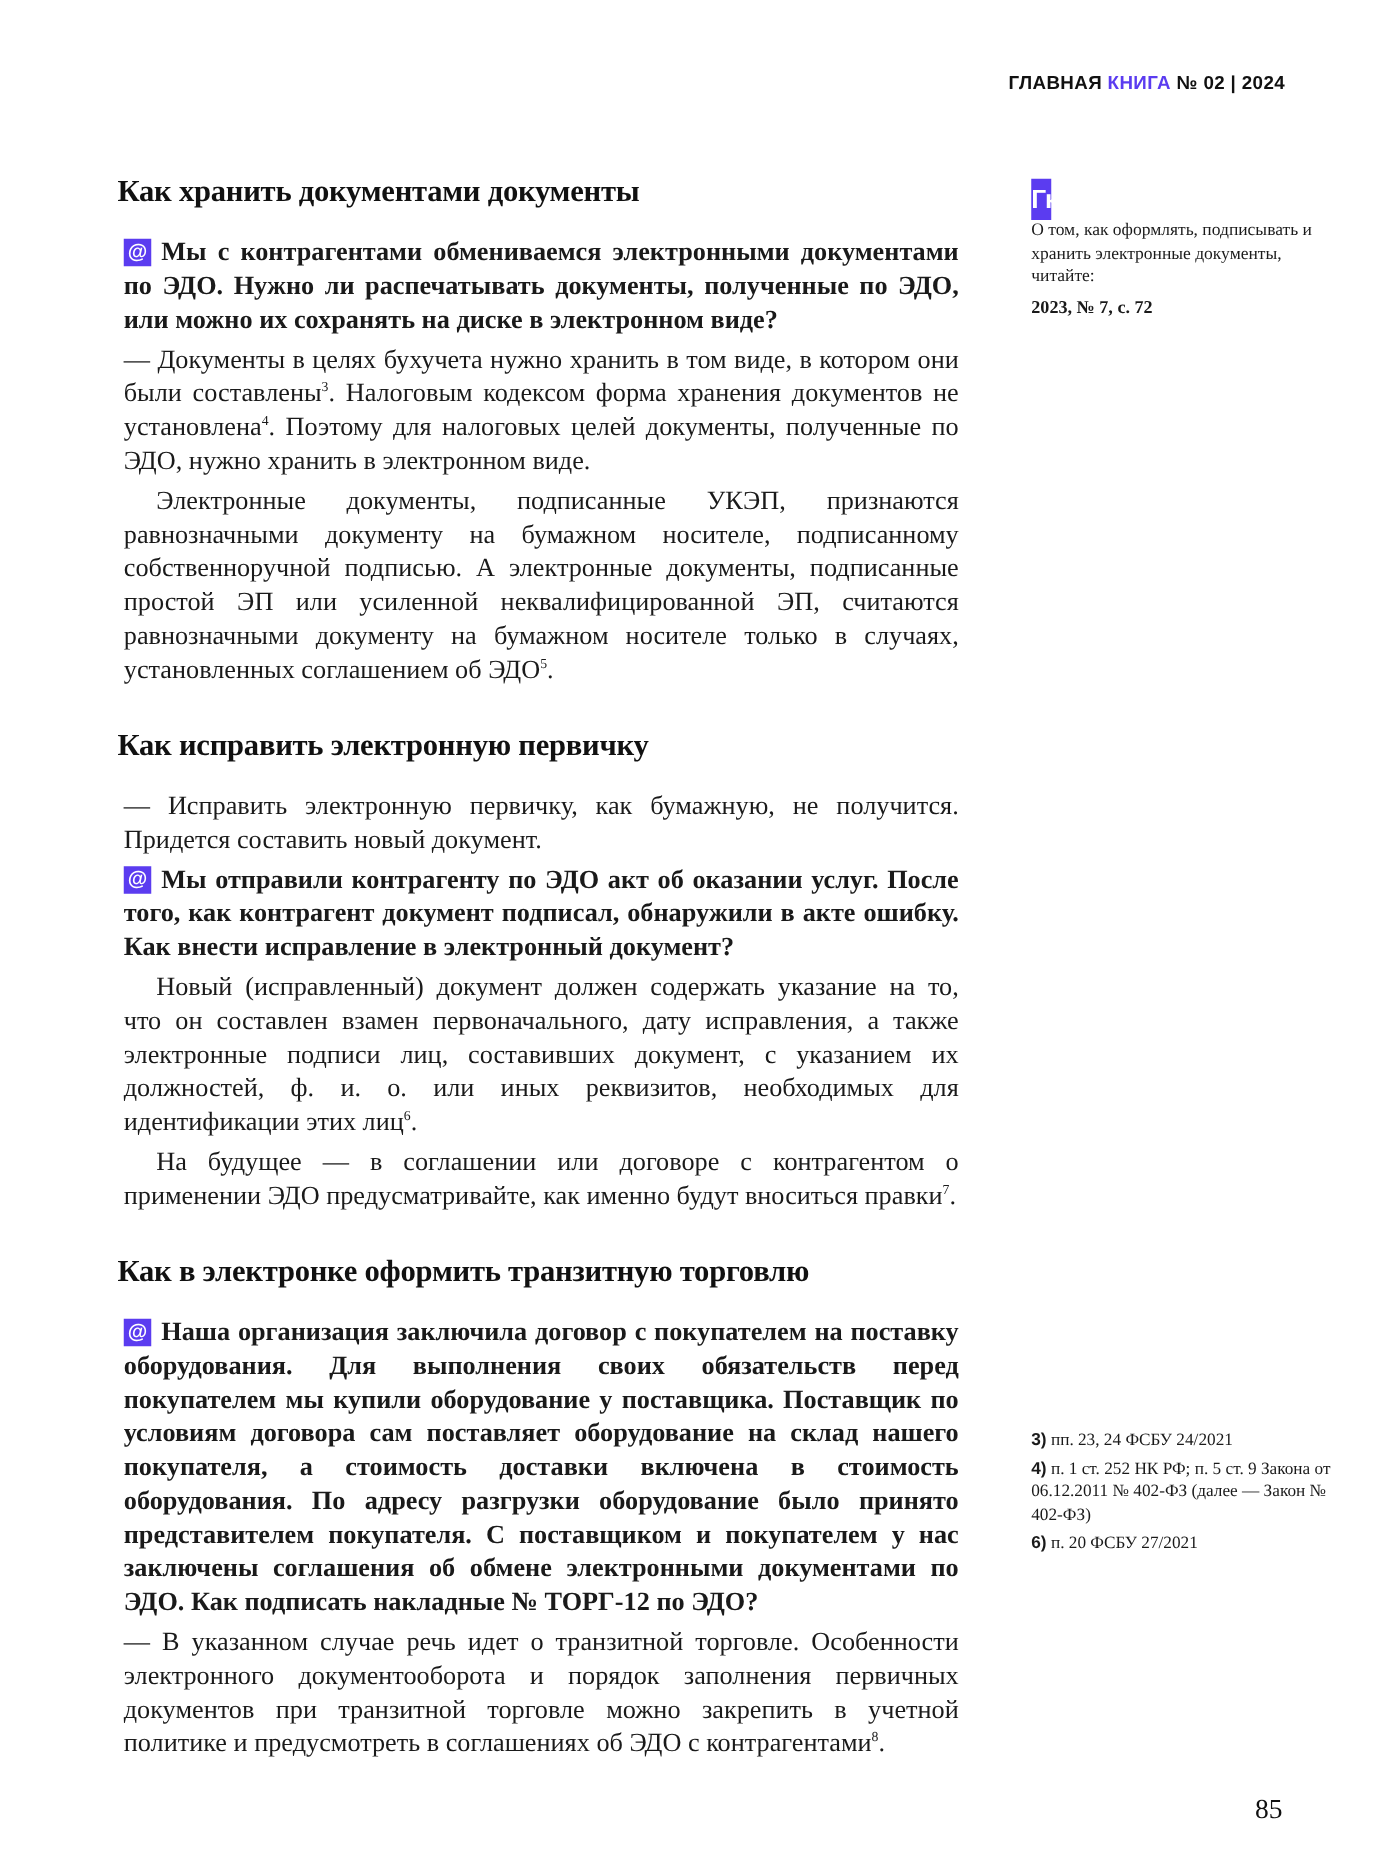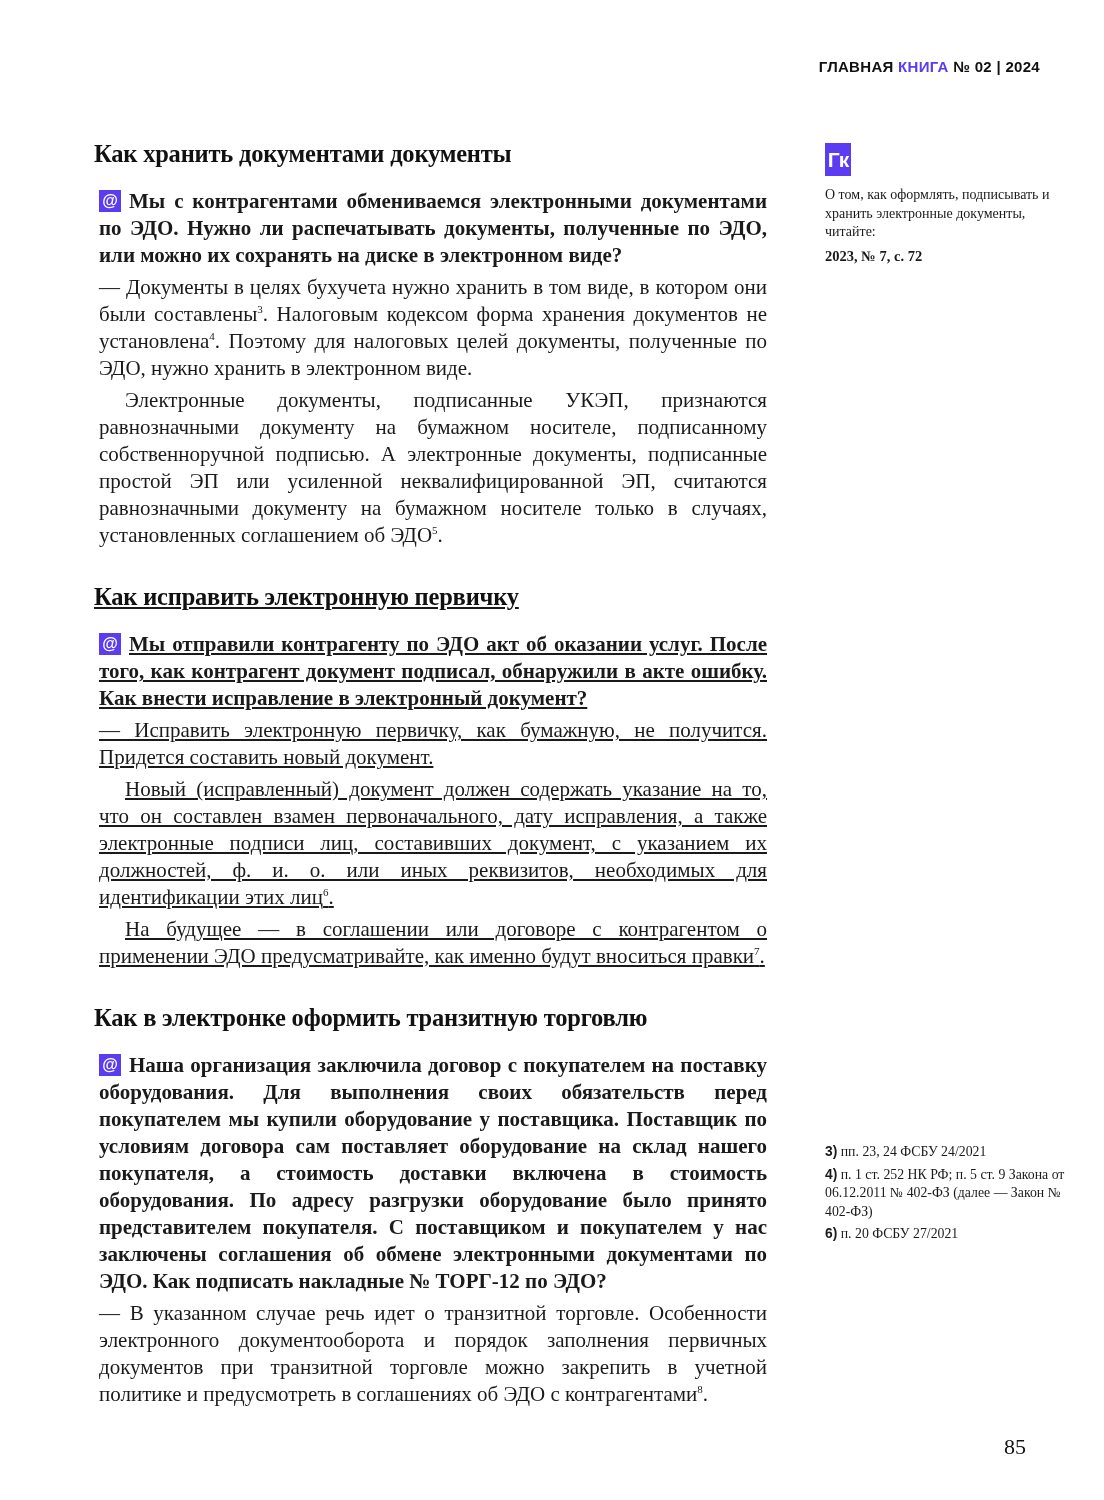--- a/index.html
+++ b/index.html
@@ -1,28 +1,28 @@
 <!DOCTYPE html>
 <html><head>
   <meta charset="utf-8">
   <style>
     html, body { margin:0; padding:0; background:#ffffff; }
     body { width:1104px; height:1500px; position:relative; overflow:hidden; color:#1a1a1a; font-family:"Liberation Serif", serif; }
-    .masthead { position:absolute; top:58px; right:64px; font-family:"Liberation Sans", sans-serif; font-weight:bold; font-size:15px; letter-spacing:0.3px; color:#111; }
+    .masthead { position:absolute; top:58px; right:76px; font-family:"Liberation Sans", sans-serif; font-weight:bold; font-size:15px; letter-spacing:0.3px; color:#111; }
     .masthead .accent { color:#5b3cf0; }
     .main { position:absolute; left:94px; top:136px; width:678px; }
     .section-title { font-family:"Liberation Serif", serif; font-weight:bold; font-size:24.5px; margin:0 0 16px 0; line-height:36px; color:#111; letter-spacing:-0.2px; }
     .para { font-size:21px; line-height:27px; margin:5px; text-align:justify; }
     .para.q { font-weight:bold; }
     .para.indent { text-indent:26px; }
     .at { display:inline-block; width:22px; height:22px; background:#5b3cf0; color:#fff; font-family:"Liberation Sans", sans-serif; font-weight:bold; font-size:16px; line-height:21px; text-align:center; vertical-align:2px; margin-right:8px; text-indent:0; }
     sup { font-size:11px; line-height:0; vertical-align:8px; }
     .section { margin-bottom:24px; }
     .side { position:absolute; left:825px; width:235px; font-size:14px; line-height:18.5px; }
-    .logo { width:26px; height:33px; background:#5b3cf0; color:#fff; font-family:"Liberation Sans", sans-serif; font-weight:bold; font-size:21px; line-height:33px; text-align:center; letter-spacing:-1px; margin-bottom:10px; }
+    .logo { width:16px; height:33px; background:#5b3cf0; color:#fff; font-family:"Liberation Sans", sans-serif; font-weight:bold; font-size:21px; line-height:33px; text-align:center; letter-spacing:-1px; }
     .ref-bold { font-weight:bold; font-size:14.5px; margin-top:5px; }
     .footnotes { position:absolute; left:825px; top:1143px; width:240px; font-size:13.8px; line-height:18.5px; }
     .fn { margin-bottom:4px; }
     .fn .num { font-family:"Liberation Sans", sans-serif; font-weight:bold; }
     .pagenum { position:absolute; right:78px; top:1434px; font-size:22px; color:#111; }
   </style>
 </head>
 <body>
 
 <div class="masthead">
@@ -33,24 +33,24 @@
 
 <div class="main">
 
   <div class="section">
     <h2 class="section-title">Как хранить документами документы</h2>
     <p class="para q"><span class="at">@</span><span>Мы с контрагентами обмениваемся электронными документами по ЭДО. Нужно ли распечатывать документы, полученные по ЭДО, или можно их сохранять на диске в электронном виде?</span></p>
     <p class="para"><span>— Документы в целях бухучета нужно хранить в том виде, в котором они были составлены</span><sup>3</sup><span>. Налоговым кодексом форма хранения документов не установлена</span><sup>4</sup><span>. Поэтому для налоговых целей документы, полученные по ЭДО, нужно хранить в электронном виде.</span></p>
     <p class="para indent"><span>Электронные документы, подписанные УКЭП, признаются равнозначными документу на бумажном носителе, подписанному собственноручной подписью. А электронные документы, подписанные простой ЭП или усиленной неквалифицированной ЭП, считаются равнозначными документу на бумажном носителе только в случаях, установленных соглашением об ЭДО</span><sup>5</sup><span>.</span></p>
   </div>
 
-  <div class="section" style="margin-top:30px;text-decoration:underline;">
+  <div class="section" style="margin-top:30px;">
     <h2 class="section-title">Как исправить электронную первичку</h2>
+    <p class="para">— Исправить электронную первичку, как бумажную, не получится. Придется составить новый документ.</p>
     <p class="para q"><span class="at">@</span><span>Мы отправили контрагенту по ЭДО акт об оказании услуг. После того, как контрагент документ подписал, обнаружили в акте ошибку. Как внести исправление в электронный документ?</span></p>
-    <p class="para">— Исправить электронную первичку, как бумажную, не получится. Придется составить новый документ.</p>
     <p class="para indent"><span>Новый (исправленный) документ должен содержать указание на то, что он составлен взамен первоначального, дату исправления, а также электронные подписи лиц, составивших документ, с указанием их должностей, ф. и. о. или иных реквизитов, необходимых для идентификации этих лиц</span><sup>6</sup><span>.</span></p>
     <p class="para indent"><span>На будущее — в соглашении или договоре с контрагентом о применении ЭДО предусматривайте, как именно будут вноситься правки</span><sup>7</sup><span>.</span></p>
   </div>
 
   <div class="section" style="margin-top:30px;">
     <h2 class="section-title">Как в электронке оформить транзитную торговлю</h2>
     <p class="para q"><span class="at">@</span><span>Наша организация заключила договор с покупателем на поставку оборудования. Для выполнения своих обязательств перед покупателем мы купили оборудование у поставщика. Поставщик по условиям договора сам поставляет оборудование на склад нашего покупателя, а стоимость доставки включена в стоимость оборудования. По адресу разгрузки оборудование было принято представителем покупателя. С поставщиком и покупателем у нас заключены соглашения об обмене электронными документами по ЭДО. Как подписать накладные № ТОРГ-12 по ЭДО?</span></p>
     <p class="para"><span>— В указанном случае речь идет о транзитной торговле. Особенности электронного документооборота и порядок заполнения первичных документов при транзитной торговле можно закрепить в учетной политике и предусмотреть в соглашениях об ЭДО с контрагентами</span><sup>8</sup><span>.</span></p>
   </div>
 </div>

